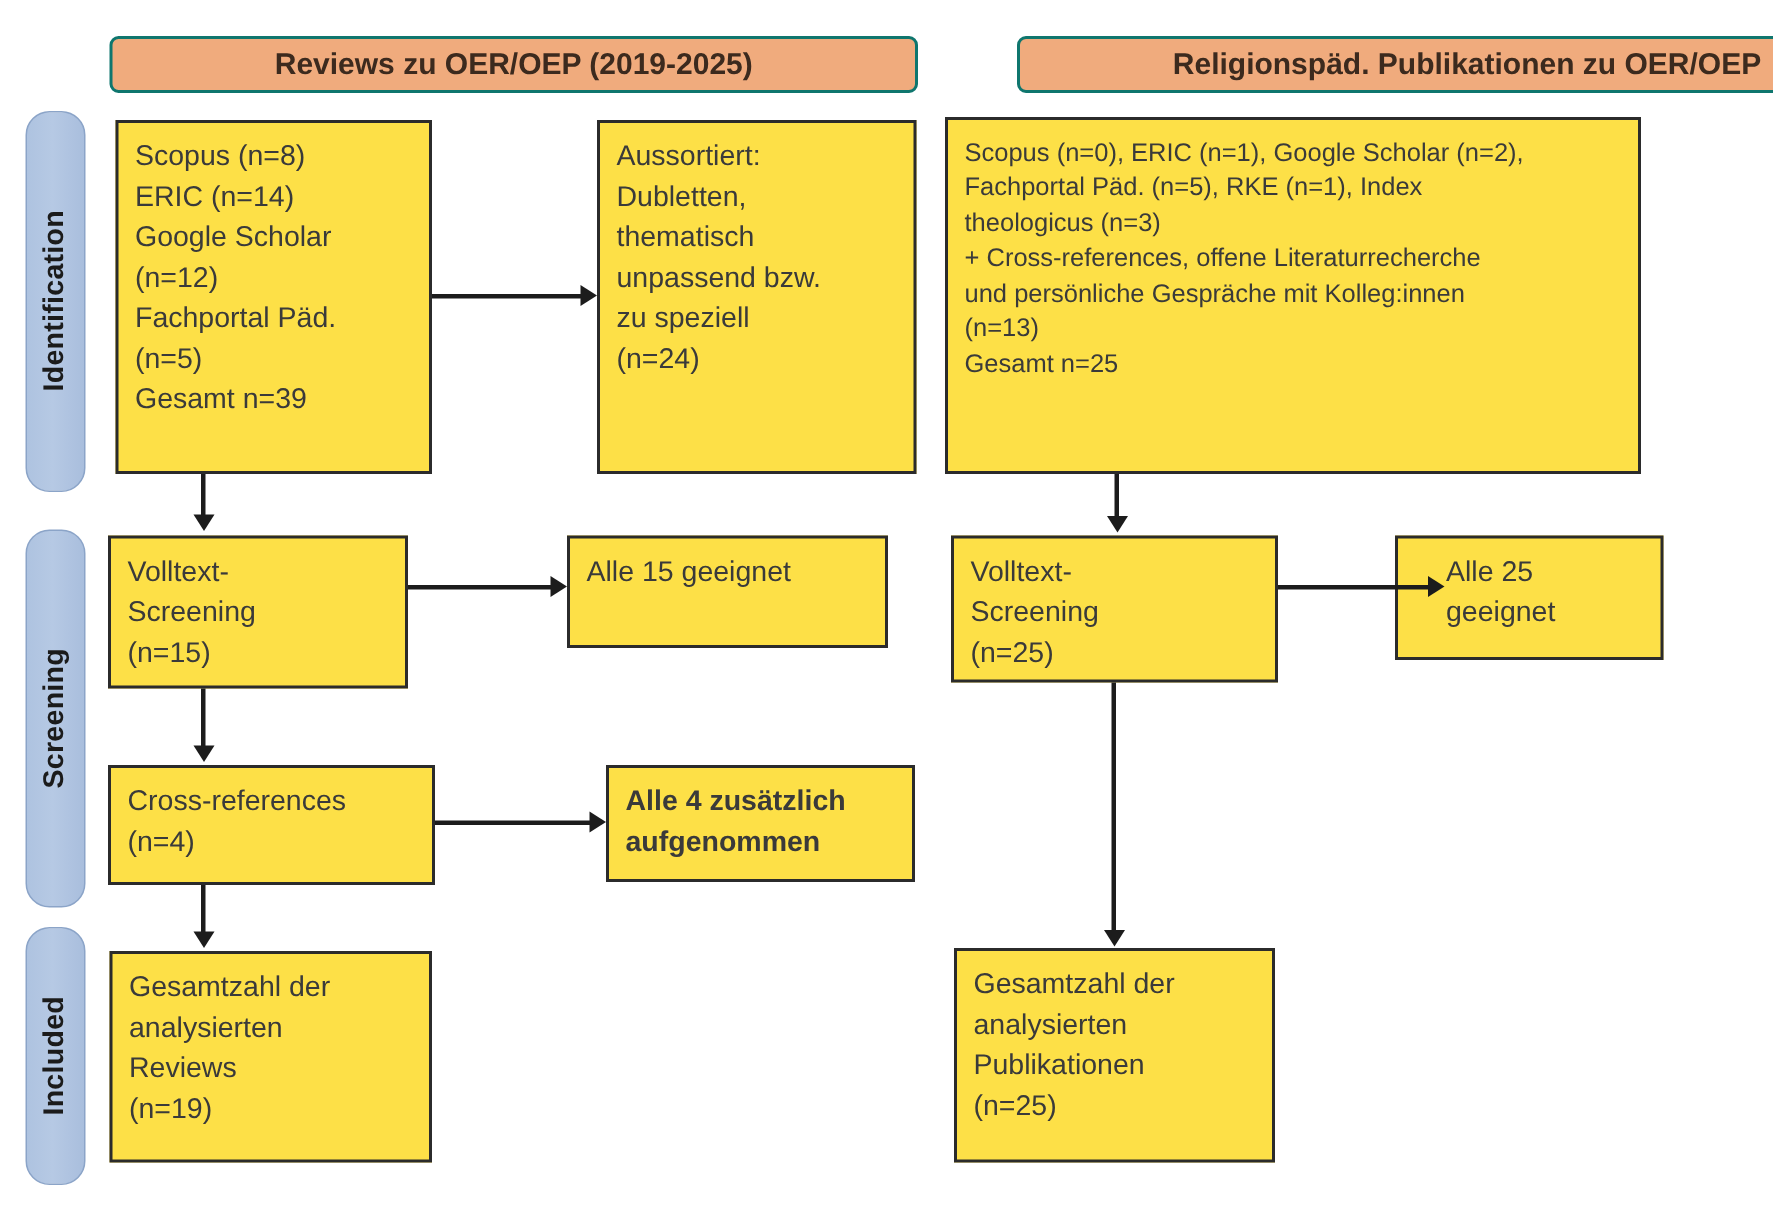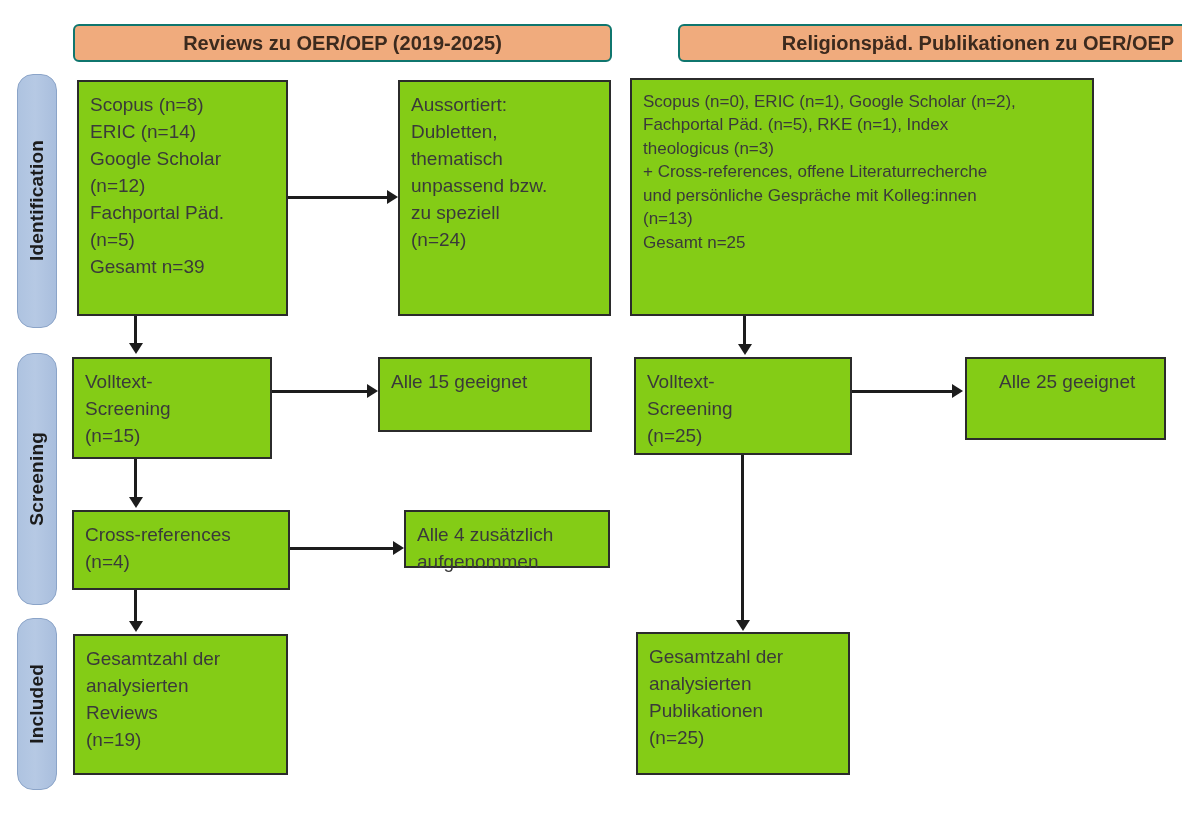--- a/index.html
+++ b/index.html
@@ -53,21 +53,21 @@
   .col-header > span {
     font-weight: bold;
     font-size: 20px;
     color: #3c2a1e;
     white-space: nowrap;
   }
 
   
   .flow-box {
     position: absolute;
-    background: #84cc16;
+    background: #fde047;
     border: 2.5px solid #2b2b2b;
     box-sizing: border-box;
     padding: 10px 9px 8px 11px;
   }
   .flow-box .box-text {
     font-size: 19px;
     line-height: 1.42;
     color: #3a3a3a;
     white-space: pre-line;
     display: block;
@@ -166,21 +166,21 @@
   <div class="arrow-right" style="left:367px; top:384px;"></div>
 
   <div class="conn v" style="left:134px; top:459px; height:40px;"></div>
   <div class="arrow-down" style="left:129px; top:497px;"></div>
 
   <div class="flow-box" style="left:72px; top:510px; width:218px; height:80px;">
     <span class="box-text">Cross-references
 (n=4)</span>
   </div>
 
-  <div class="flow-box" style="left:404px; top:510px; width:206px; height:58px;">
+  <div class="flow-box" style="left:404px; top:510px; width:206px; height:78px;font-weight:bold;">
     <span class="box-text">Alle 4 zusätzlich
 aufgenommen</span>
   </div>
 
   <div class="conn h" style="left:290px; top:547px; width:104px;"></div>
   <div class="arrow-right" style="left:393px; top:541px;"></div>
 
   <div class="conn v" style="left:134px; top:590px; height:33px;"></div>
   <div class="arrow-down" style="left:129px; top:621px;"></div>
 
@@ -203,21 +203,21 @@
 
   <div class="conn v" style="left:743px; top:316px; height:30px;"></div>
   <div class="arrow-down" style="left:738px; top:344px;"></div>
 
   <div class="flow-box" style="left:634px; top:357px; width:218px; height:98px;">
     <span class="box-text">Volltext-
 Screening
 (n=25)</span>
   </div>
 
-  <div class="flow-box" style="left:965px; top:357px; width:201px; height:83px;padding-left:32px;">
+  <div class="flow-box" style="left:930px; top:357px; width:179px; height:83px;padding-left:32px;">
     <span class="box-text">Alle 25 geeignet</span>
   </div>
 
   <div class="conn h" style="left:852px; top:390px; width:101px;"></div>
   <div class="arrow-right" style="left:952px; top:384px;"></div>
 
   <div class="conn v" style="left:741px; top:455px; height:167px;"></div>
   <div class="arrow-down" style="left:736px; top:620px;"></div>
 
   <div class="flow-box" style="left:636px; top:632px; width:214px; height:143px;">

